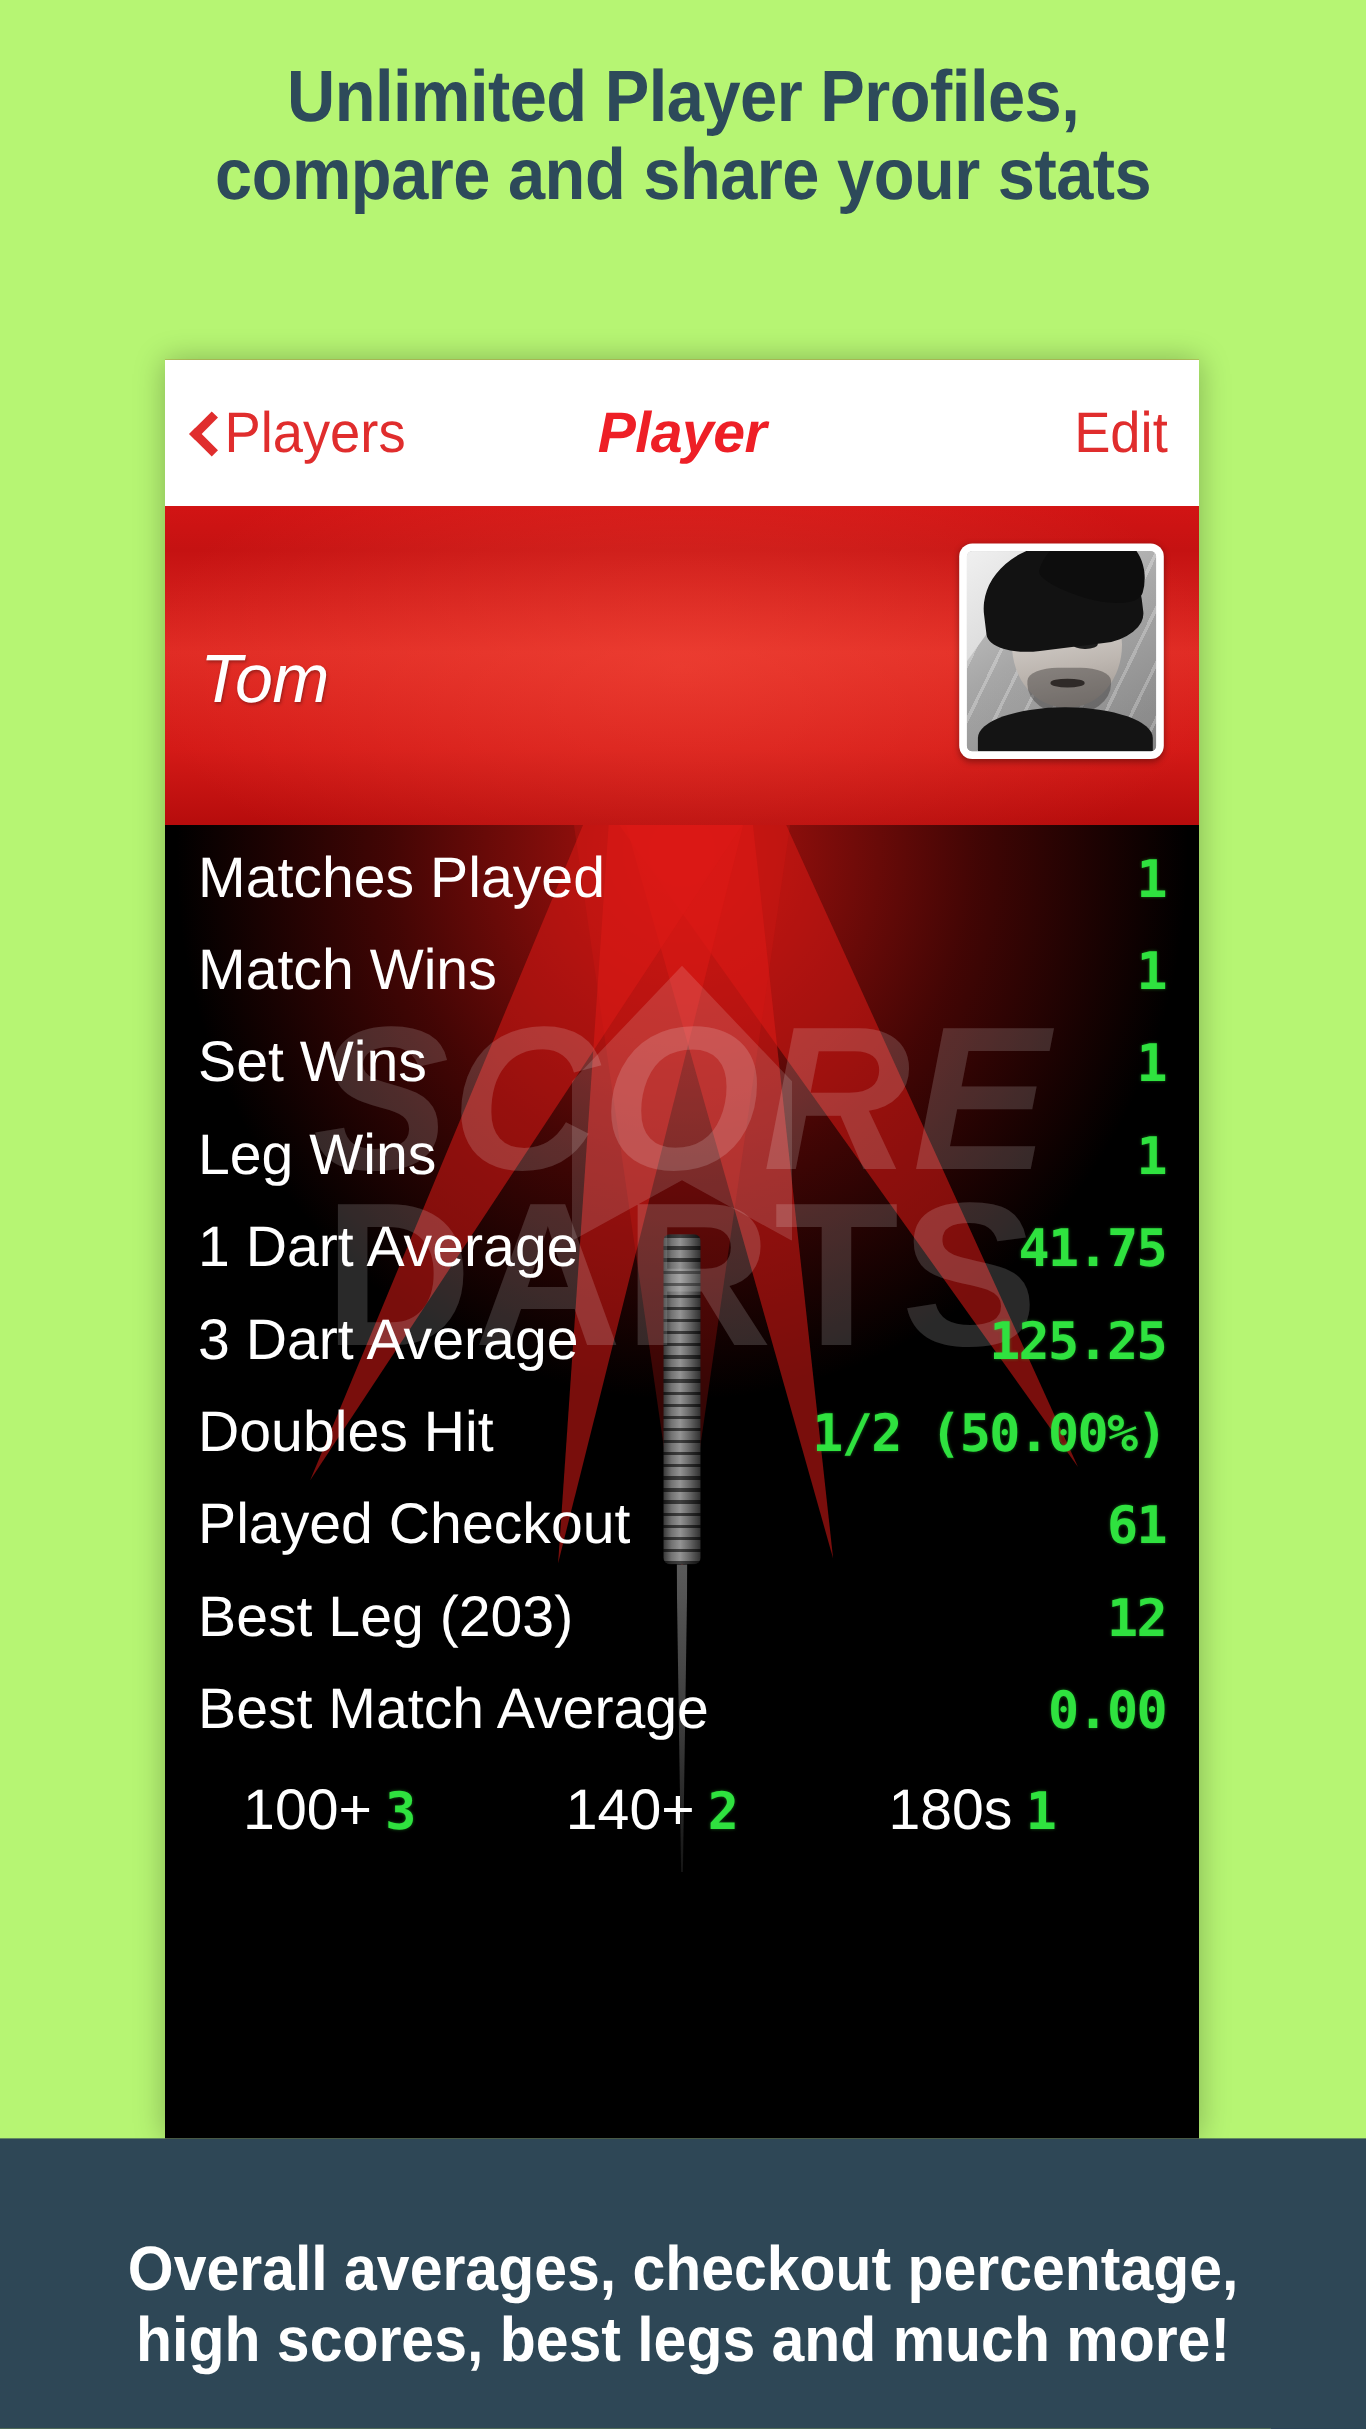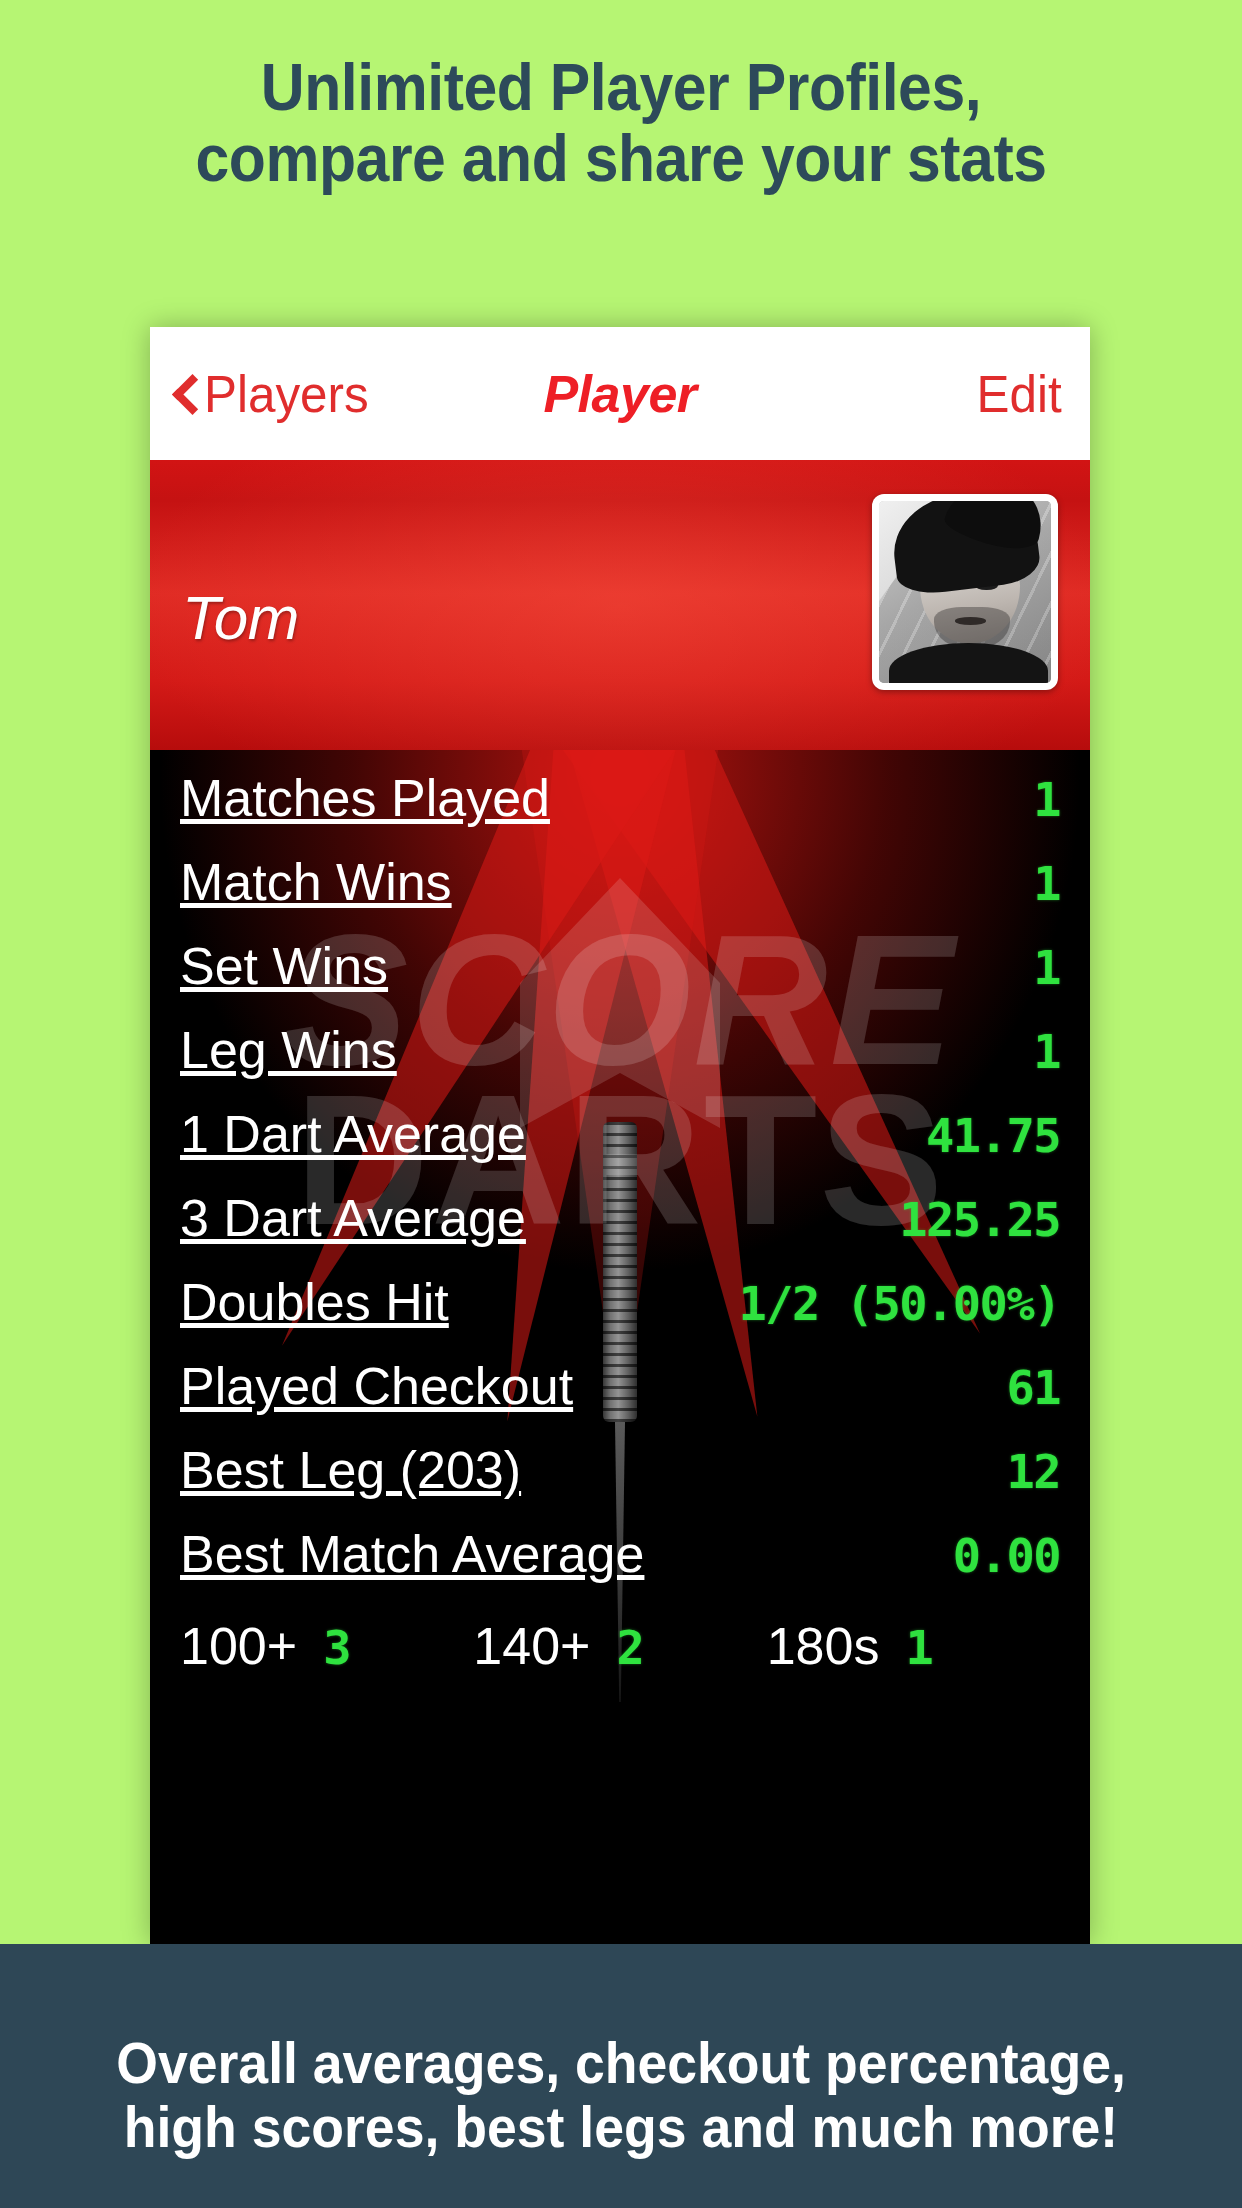--- a/index.html
+++ b/index.html
@@ -330,21 +330,20 @@
     justify-content: space-between;
     height: 84px;
   }
   .row-label {
     font-family: "Liberation Sans Narrow", "Liberation Sans", sans-serif;
     font-size: 52px;
     font-weight: 400;
     color: #ffffff;
     letter-spacing: 0px;
     white-space: nowrap;
-    text-decoration: underline;
   }
   .row-value {
     font-family: "DejaVu Sans Mono", monospace;
     font-size: 47px;
     font-weight: bold;
     color: #2fe23f;
     letter-spacing: -1.5px;
     white-space: nowrap;
     text-shadow: 0 0 3px rgba(47,226,63,0.45);
   }
@@ -354,22 +353,23 @@
     position: relative;
     z-index: 4;
     display: flex;
     align-items: baseline;
     padding: 8px 30px 0 30px;
     height: 84px;
   }
   .counter {
     display: flex;
     align-items: baseline;
-    gap: 26px;
+    gap: 12px;
     flex: 1;
+    margin-left: 41px;
   }
   .counter .c-label {
     font-family: "Liberation Sans Narrow", "Liberation Sans", sans-serif;
     font-size: 52px;
     color: #ffffff;
   }
   .counter .c-val {
     font-family: "DejaVu Sans Mono", monospace;
     font-size: 47px;
     font-weight: bold;

